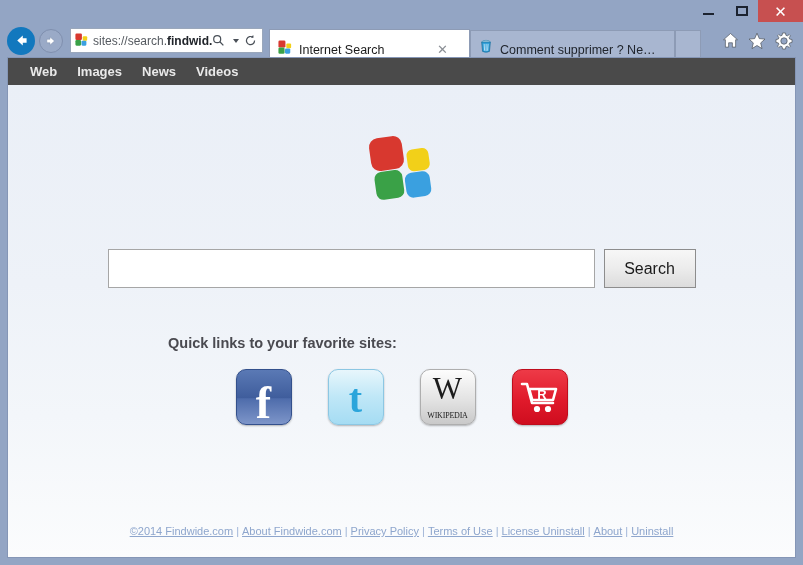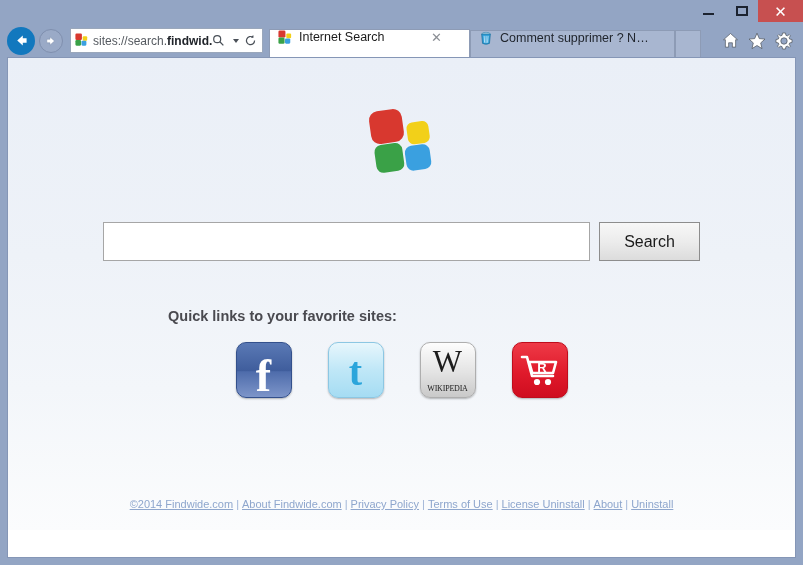--- a/index.html
+++ b/index.html
@@ -134,22 +134,22 @@
     border-top: 4px solid #4a5058;
     margin: 0 5px 0 3px;
     flex: 0 0 auto;
   }
 
   
   .tabs { display: flex; align-items: flex-end; height: 33px; flex: 0 0 auto; margin-left: 6px; }
   .tab {
     height: 27px;
     display: flex;
-    align-items: flex-start;
-    padding: 0 24px 0 8px;
+    align-items: flex-end;
+    padding: 0 18px 0 8px;
     font-size: 12.5px;
     color: #1b1b1b;
     border: 1px solid #8d9bb5;
     border-bottom: none;
     cursor: pointer;
     position: relative;
   }
   .tab.active {
     background: #ffffff;
     width: 201px;
@@ -262,21 +262,21 @@
     height: 39px;
     border: 1px solid #a6a6a6;
     background: #ffffff;
     font-size: 14px;
     padding: 0 8px;
     color: #111;
     font-family: "Liberation Sans", sans-serif;
     outline: none;
   }
   #search-button {
-    width: 101px;
+    width: 92px;
     height: 39px;
     border: 1px solid #8d8d8d;
     background: linear-gradient(180deg, #f7f7f7 0%, #ececec 50%, #dcdcdc 100%);
     font-size: 16px;
     color: #1a1a1a;
     font-family: "Liberation Sans", sans-serif;
     cursor: pointer;
   }
 
   
@@ -475,20 +475,26 @@
           </g>
           <circle cx="9" cy="9" r="3.2" fill="#93a5c4" stroke="#4a5058" stroke-width="0.7"></circle>
         </svg>
       </span>
     </div>
 
   </div>
 
   <div id="viewport">
 
+    <div id="sitenav">
+      <a>Web</a>
+      <a>Images</a>
+      <a>News</a>
+      <a>Videos</a>
+    </div>
 
     <div id="page">
 
       <div id="logo">
         <i class="sq-red"></i>
         <i class="sq-yellow"></i>
         <i class="sq-green"></i>
         <i class="sq-blue"></i>
       </div>
 

